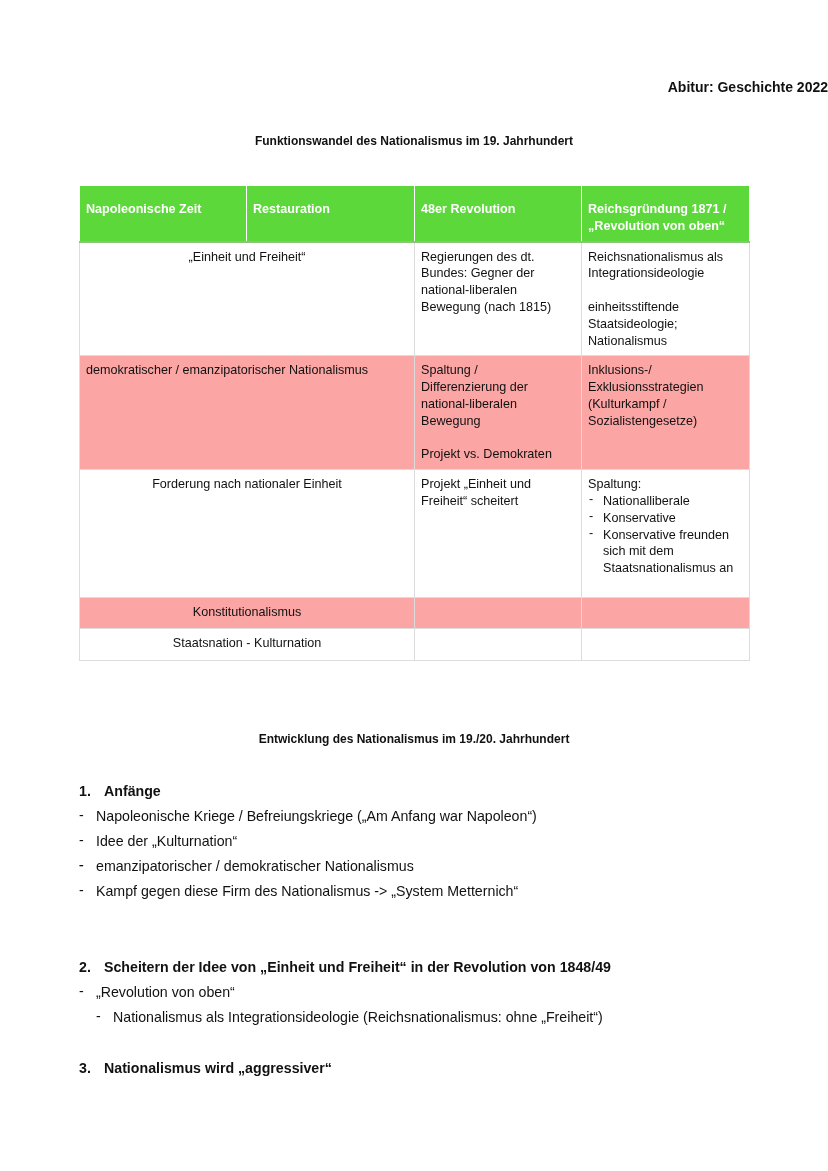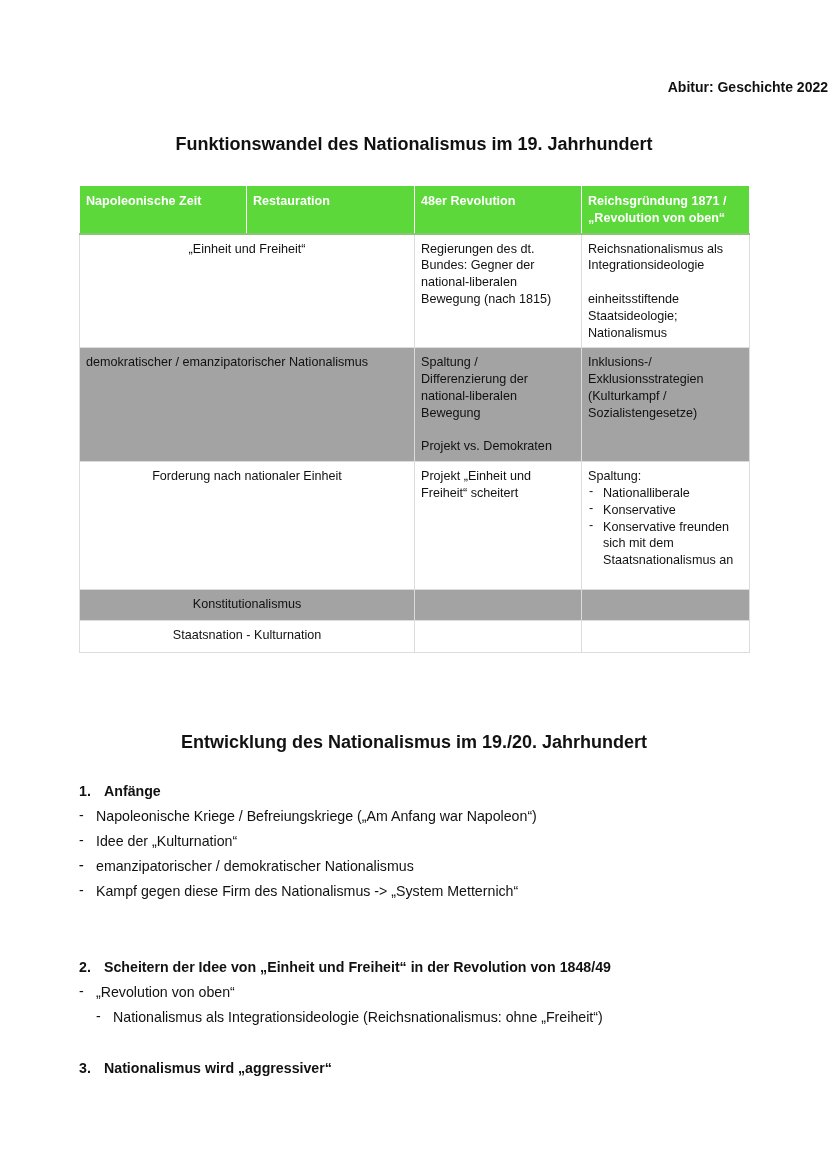--- a/index.html
+++ b/index.html
@@ -6,38 +6,38 @@
     body {
       width: 828px; height: 1171px; position: relative; overflow: hidden;
       font-family: "Liberation Sans", sans-serif; color: #111111;
     }
     .doc-title {
       position: absolute; left: 0; width: 828px; top: 79px;
       text-align: right; font-weight: bold; font-size: 14px;
     }
     .section-title {
       position: absolute; left: 0; width: 828px;
-      text-align: center; font-weight: bold; font-size: 18px;
+      text-align: center; font-weight: bold; font-size: 12px;
     }
     #t1 { top: 134px; }
     #t2 { top: 732px; }
 
     table.grid {
       position: absolute; left: 79px; top: 185px; width: 670px;
       border-collapse: collapse; table-layout: fixed; font-size: 12.6px; line-height: 16.8px;
     }
     table.grid th, table.grid td {
       border: 1px solid #dcdcdc; vertical-align: top; padding: 6px 6px 6px 6px;
     }
     table.grid th {
       background: #5cd83a; color: #ffffff; text-align: left; font-weight: bold;
       border-color: #ffffff; border-bottom: 2px solid #8bc57a; height: 33px;
-      padding-top: 7px;
+      padding-top: 15px;
     }
-    table.grid tr.alt td { background: #a3a3a3; }
+    table.grid tr.alt td { background: #fca5a5; }
     td.center { text-align: center; }
     td.left { text-align: left; }
     .cell-line { display: block; }
     .gap { display: block; height: 16.8px; }
     .dash-list { list-style: none; margin: 0; padding: 0; }
     .dash-list li { position: relative; padding-left: 15px; }
     .dash-list li .dash { position: absolute; left: 1px; top: -2px; }
 
     .outline {
       position: absolute; left: 79px; width: 690px; font-size: 14.2px; line-height: 25px;

